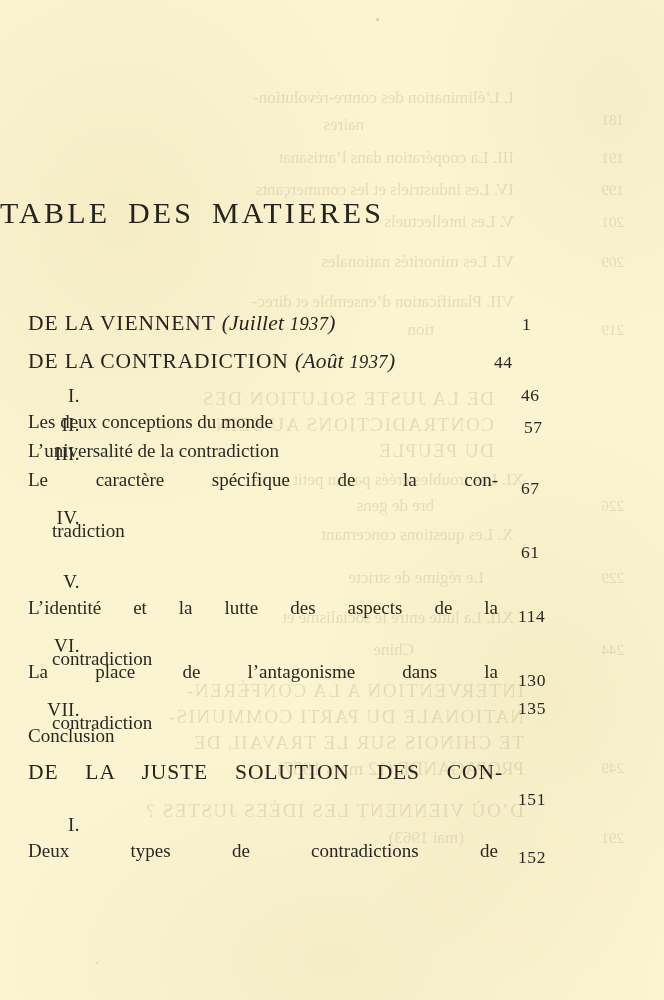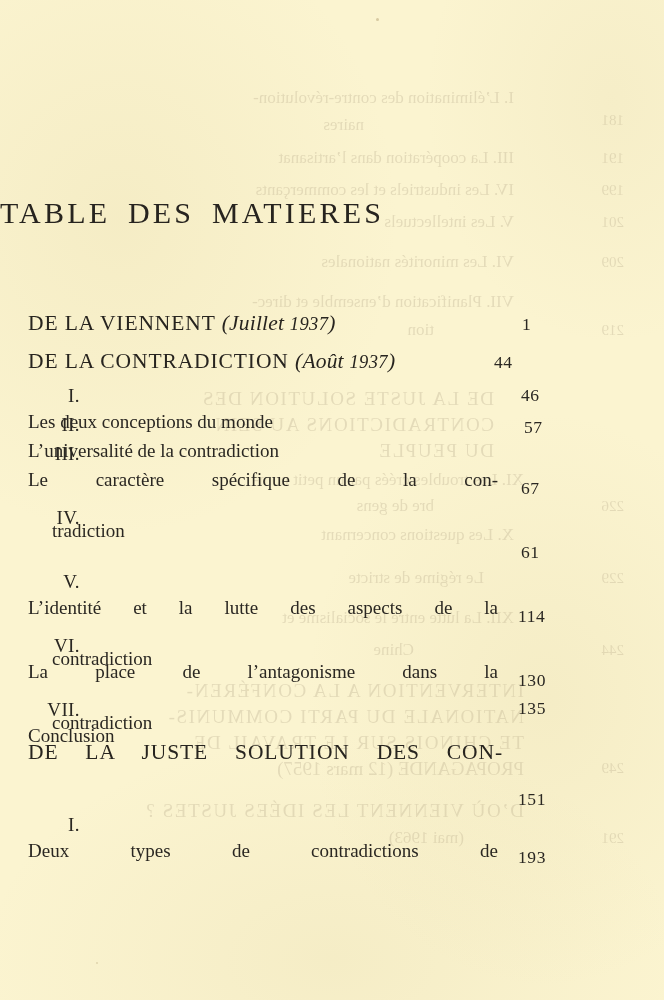--- a/index.html
+++ b/index.html
@@ -98,20 +98,21 @@
     display: block;
     padding-left: 22px;
   }
   .part-line-3 {
     display: block;
     padding-left: 22px;
   }
   .part.justify-block .jline {
     display: block;
     text-align: justify;
+    margin-top: 20px;
   }
   .part.justify-block .jline::after {
     content: "";
     display: inline-block;
     width: 100%;
   }
 
   
   .entry {
     position: absolute;
@@ -287,21 +288,21 @@
       <span class="jline">DE LA JUSTE SOLUTION DES CON-</span>
     </div>
     <div class="pgnum" style="left:518px; top:789px;">151</div>
 
     <div class="entry" style="top:812px;">
       <span class="rom">I.</span>
       <span class="body">
         <span class="ln just">Deux types de contradictions de</span>
       </span>
     </div>
-    <div class="pgnum" style="left:518px; top:847px;">193</div>
+    <div class="pgnum" style="left:518px; top:847px;">152</div>
 
   </div>
 
   <div class="dot-speck" style="left:376px; top:18px; width:3px; height:3px;"></div>
   <div class="dot-speck" style="left:96px; top:962px; width:2px; height:2px; opacity:0.4;"></div>
   <div class="dot-speck" style="left:247px; top:689px; width:2px; height:2px; opacity:0.35;"></div>
 
 </div>
 
 </body></html>

